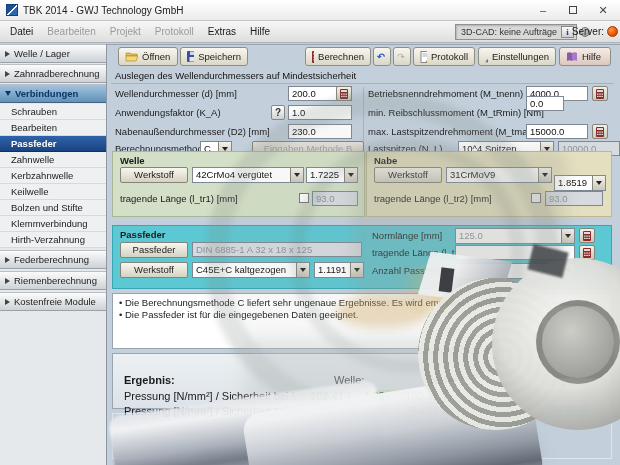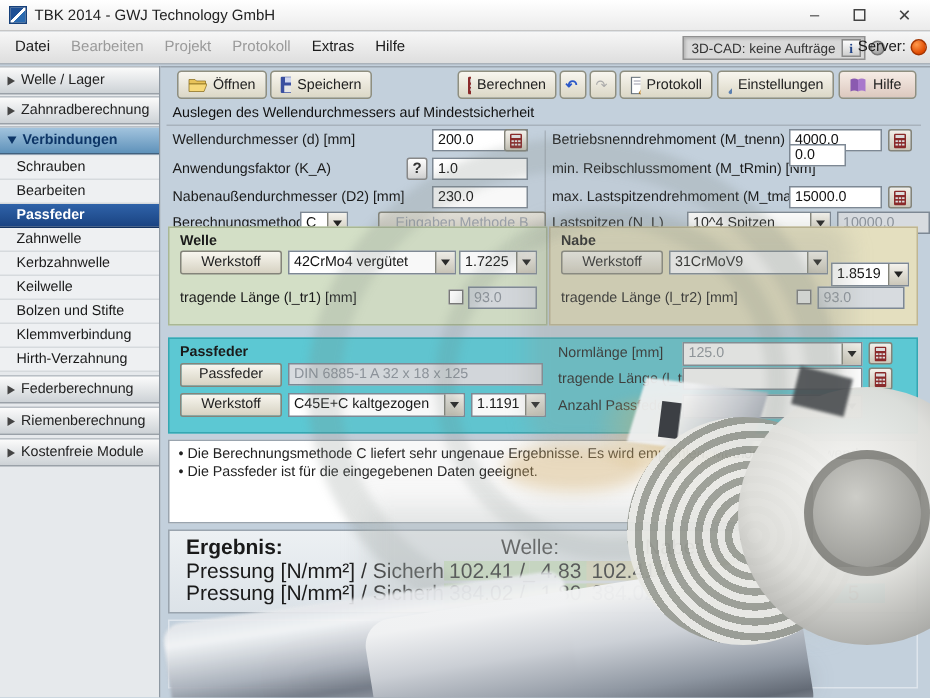--- a/index.html
+++ b/index.html
@@ -77,21 +77,21 @@
   .vsep { position:absolute; left:256px; top:42px; height:72px; border-left:1px solid #aab4be; }
   .panel { position:absolute; border:1px solid; }
   .panel-welle { left:5px; top:106px; width:253px; height:66px; background:#d3dfc6; border-color:#a9b794; }
   .panel-nabe { left:259px; top:106px; width:246px; height:66px; background:#e4dfbf; border-color:#c2b astes; border-color:#c0b692; }
   .panel-pf { left:5px; top:180px; width:500px; height:64px; background:#5cc8d3; border-color:#35a7b2; }
   .panel-title { position:absolute; font-weight:bold; font-size:9.5px; color:#1a1a1a; }
   .notes { position:absolute; left:5px; top:248px; width:500px; height:56px; background:#fff; border:1px solid #9aa4ae; padding:3px 6px; }
   .note-line { font-size:9.5px; line-height:12px; color:#222; white-space:nowrap; overflow:hidden; }
   .results { position:absolute; left:5px; top:308px; width:500px; height:56px;
     background:linear-gradient(rgba(240,243,245,.92),rgba(222,228,233,.92)); border:1px solid #9aa4ae; }
-  .res-cell { position:absolute; height:13px; font-size:14px; line-height:13px; padding:0 3px; }
+  .res-cell { position:absolute; height:13px; font-size:11px; line-height:13px; padding:0 3px;margin-top:16px; }
   .cell-welle { background:#cfe5c3; }
   .cell-nabe { background:#e3dfc0; }
   .cell-pf { background:#c3e9ec; }
   .cell-pf-hi { background:#38d3e6; }
   .bottom-frame { position:absolute; left:5px; top:368px; width:500px; height:46px; border:1px solid rgba(255,255,255,.45); }
   
   #overlay3d { position:absolute; left:0; top:0; width:620px; height:465px; pointer-events:none; z-index:50; }
   #overlay3d > div { position:absolute; }
   .ghost-ring { left:205px; top:92px; width:355px; height:335px; border-radius:50%;
     border:22px solid rgba(120,130,122,.16); background:rgba(150,158,150,.07); filter:blur(3px); }

